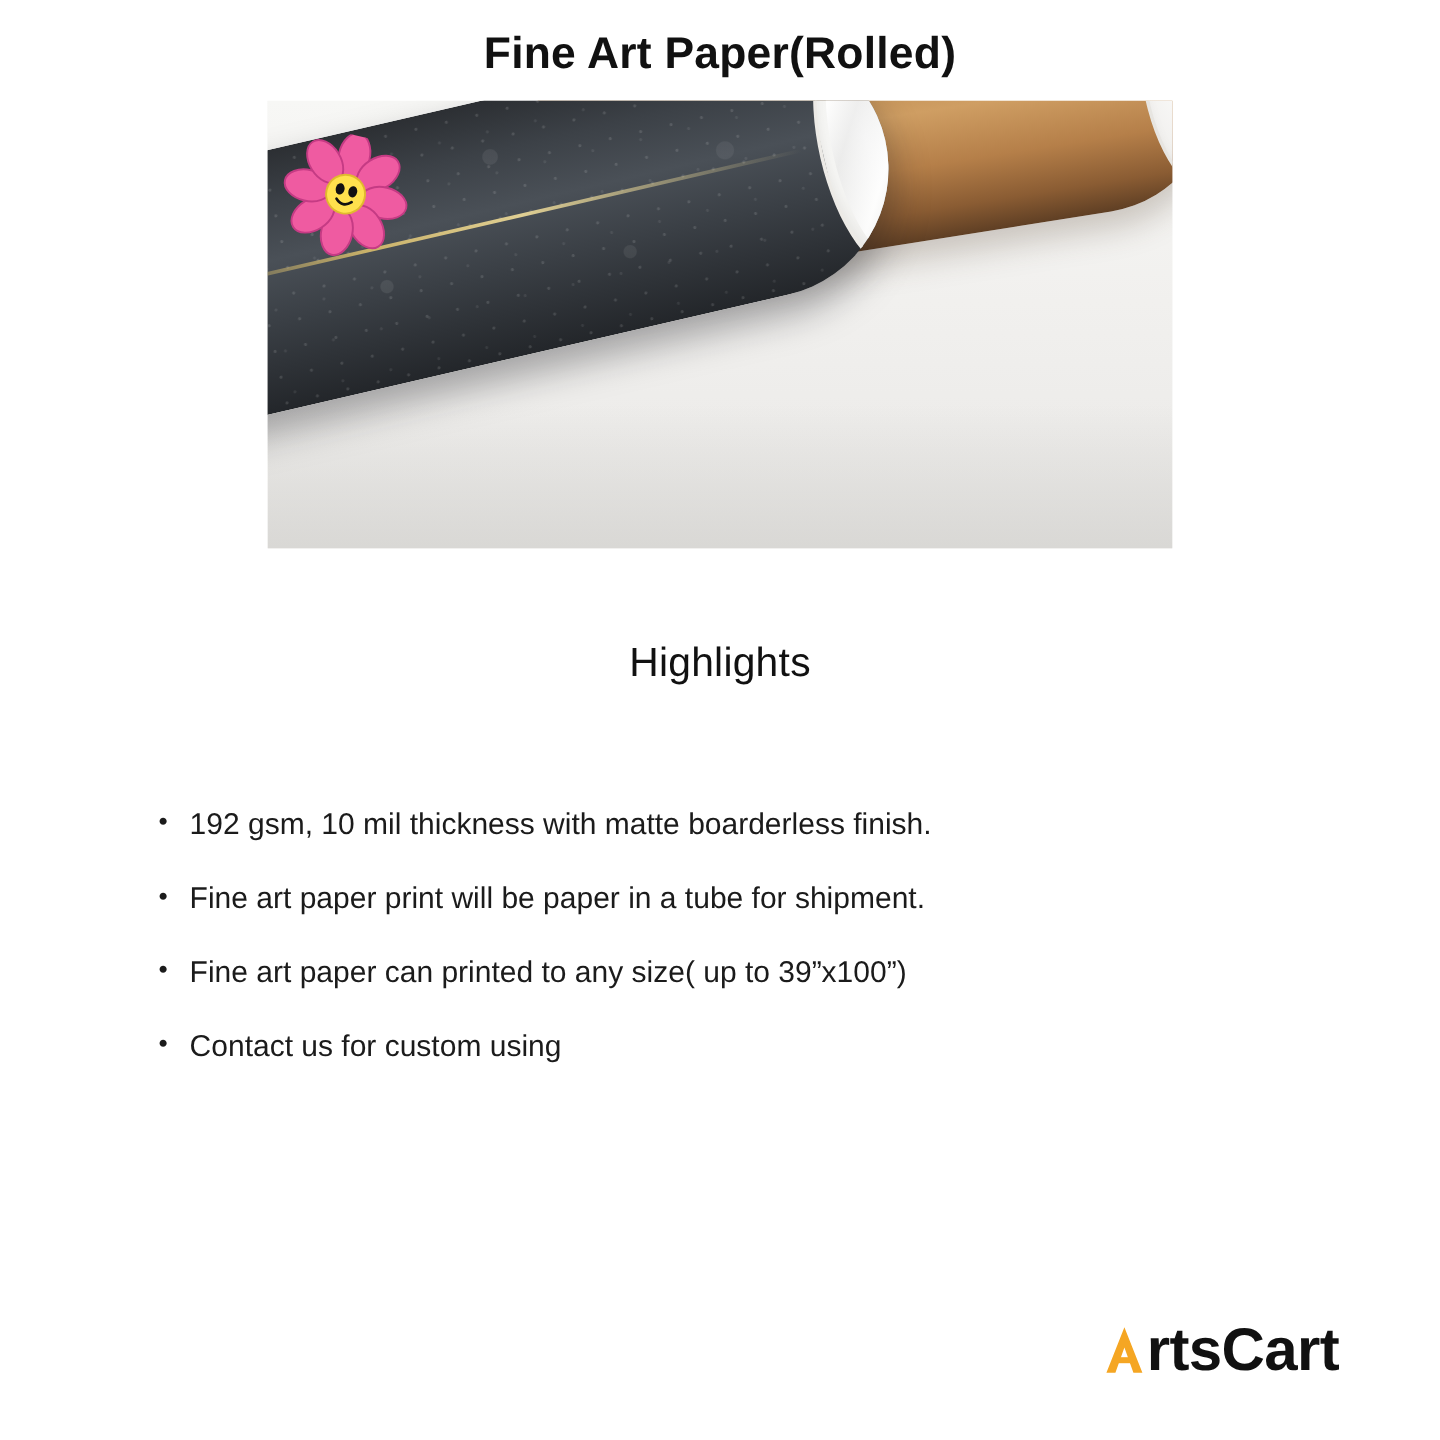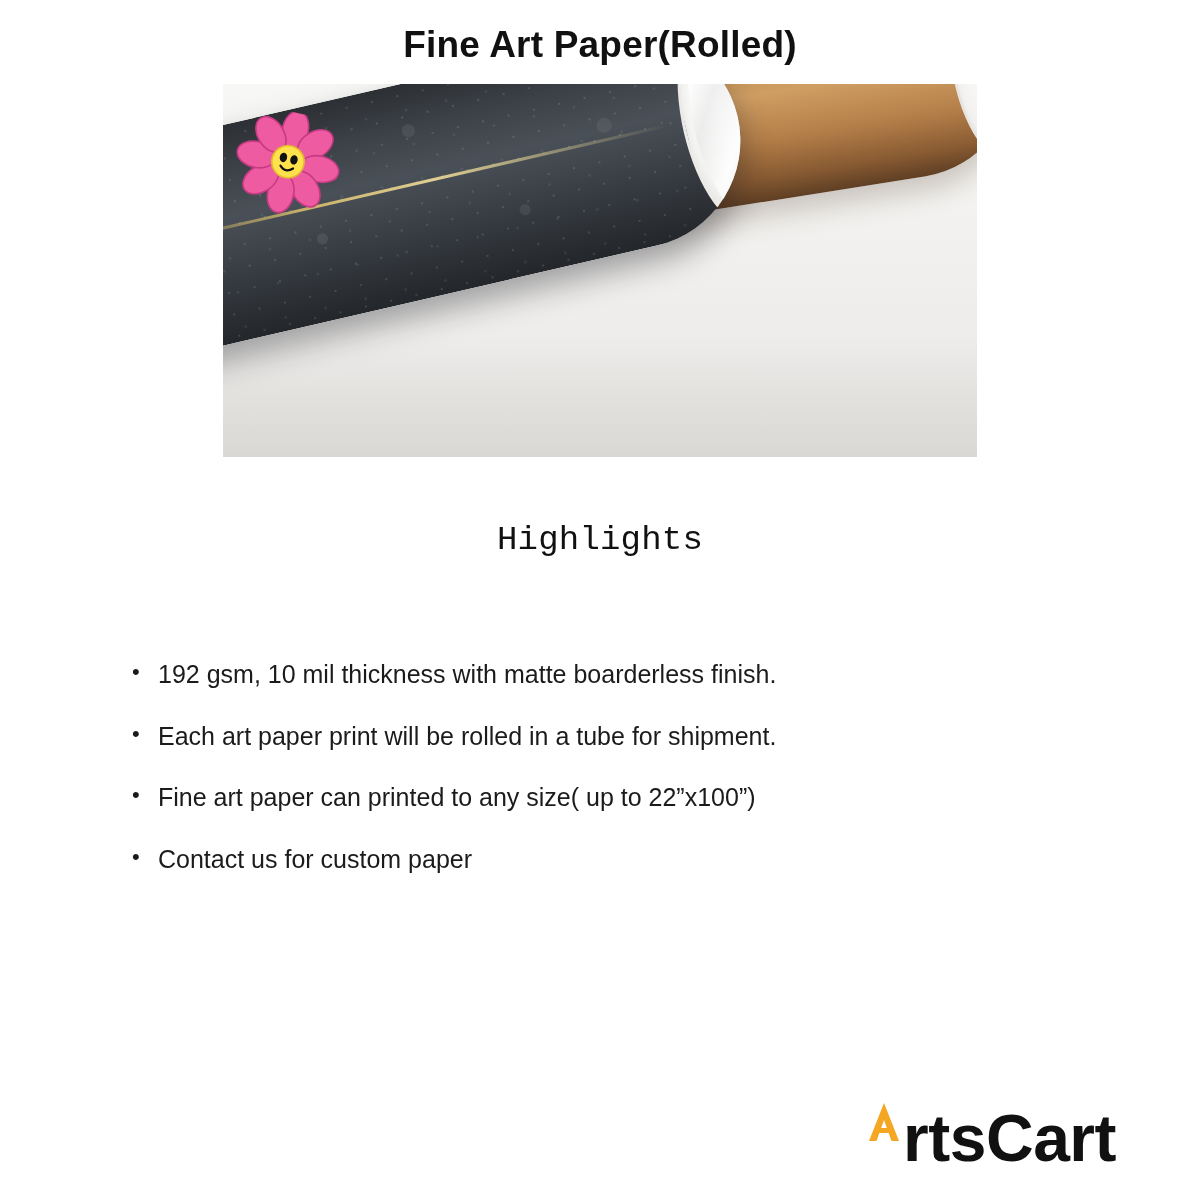--- a/index.html
+++ b/index.html
@@ -163,24 +163,23 @@
     top: 28px;
     width: 108px;
     height: 108px;
     transform: rotate(13deg);
   }
   .highlights-title {
     text-align: center;
     font-size: 34px;
     font-weight: 400;
     color: #111111;
-    margin: 0;
+    margin: 12px;
     padding-top: 64px;
     letter-spacing: 0.2px;
-    font-family: Liberation Mono, monospace;
   }
   .bullets {
     margin: 12px;
     padding: 86px 96px 0 118px;
     list-style: none;
   }
   .bullets li {
     position: relative;
     font-size: 25px;
     line-height: 1.42;
@@ -193,24 +192,24 @@
     content: "\2022";
     position: absolute;
     left: 2px;
     top: -1px;
     font-size: 22px;
     color: #1b1b1b;
   }
   .brand {
     position: absolute;
     right: 84px;
-    bottom: 24px;
+    bottom: 46px;
     display: flex;
-    align-items: flex-start;
-    font-size: 66px;
+    align-items: center;
+    font-size: 50px;
     font-weight: 700;
     letter-spacing: -0.5px;
     color: #111111;
   }
   .brand .mark {
     display: inline-block;
     width: 34px;
     height: 44px;
     margin-right: 2px;
     position: relative;
@@ -260,23 +259,23 @@
           </g>
         </svg>
       </div>
     </div>
   </div>
 
   <h2 class="highlights-title">Highlights</h2>
 
   <ul class="bullets">
     <li>192 gsm, 10 mil thickness with matte boarderless finish.</li>
-    <li>Each art paper print will be rolled in a tube for shipment.</li>
-    <li>Fine art paper can printed to any size( up to 22”x100”)</li>
-    <li>Contact us for custom paper</li>
+    <li>Fine art paper print will be paper in a tube for shipment.</li>
+    <li>Fine art paper can printed to any size( up to 39”x100”)</li>
+    <li>Contact us for custom using</li>
   </ul>
 
   <div class="brand">
     <span class="mark">
       <svg viewBox="0 0 34 44" width="34" height="44" aria-hidden="true">
         <path d="M17 3 L32 41 L24.5 41 L17 20 L9.5 41 L2 41 Z" fill="#F5A623"></path>
         <rect x="10" y="28" width="14" height="5" fill="#F5A623"></rect>
       </svg>
     </span>
     <span class="name-rest">rtsCart</span>

